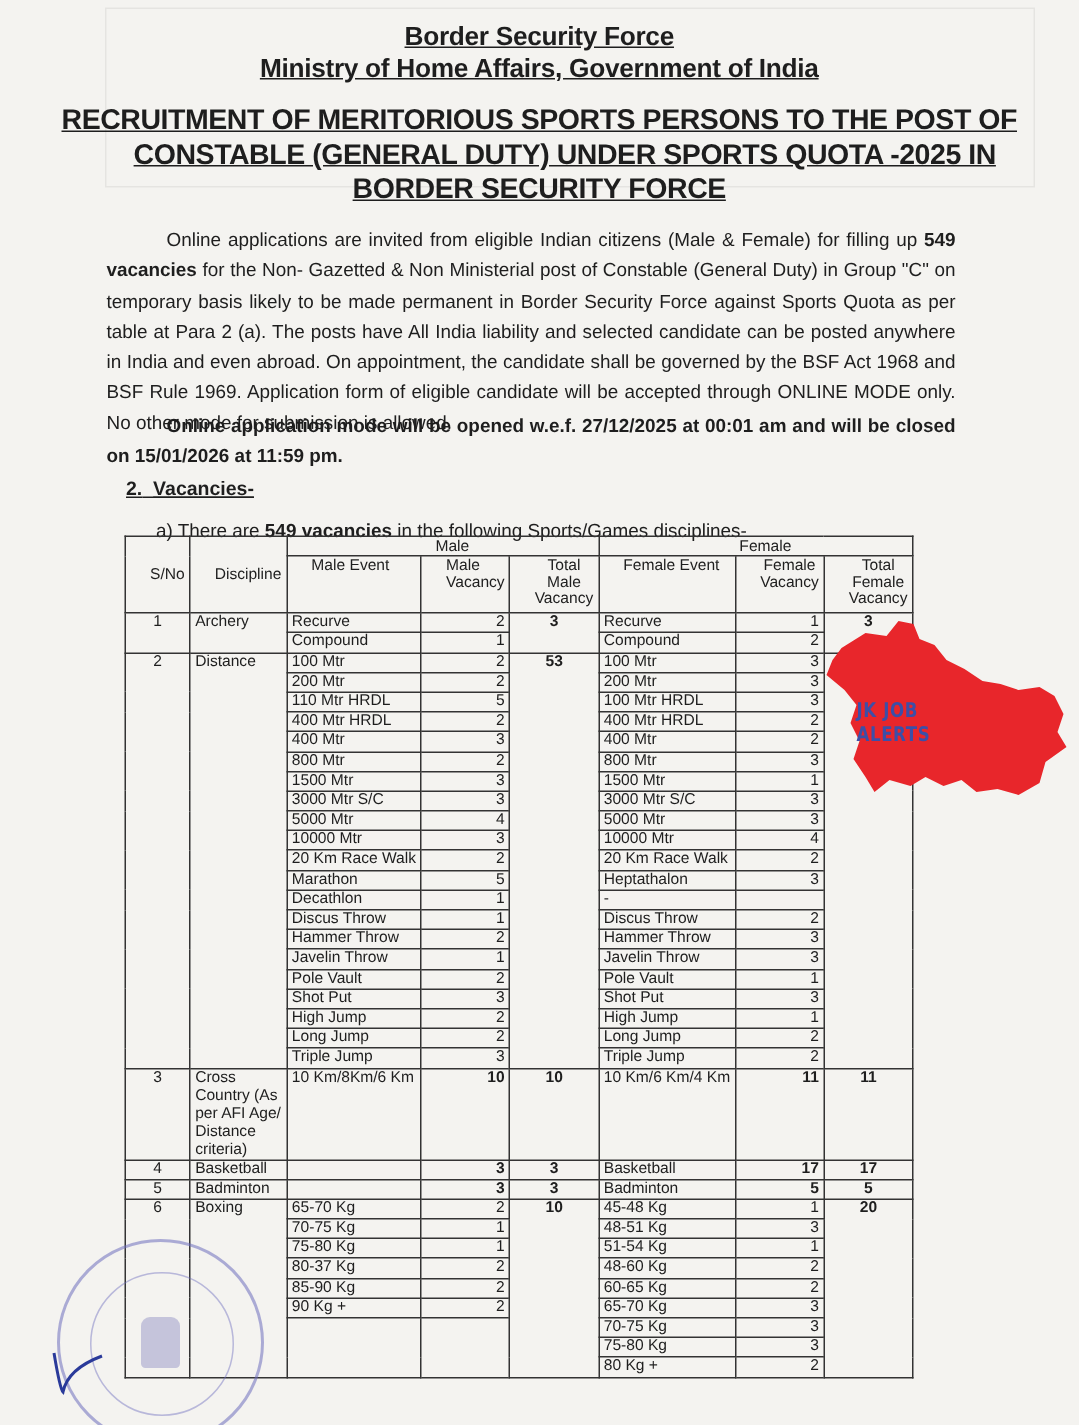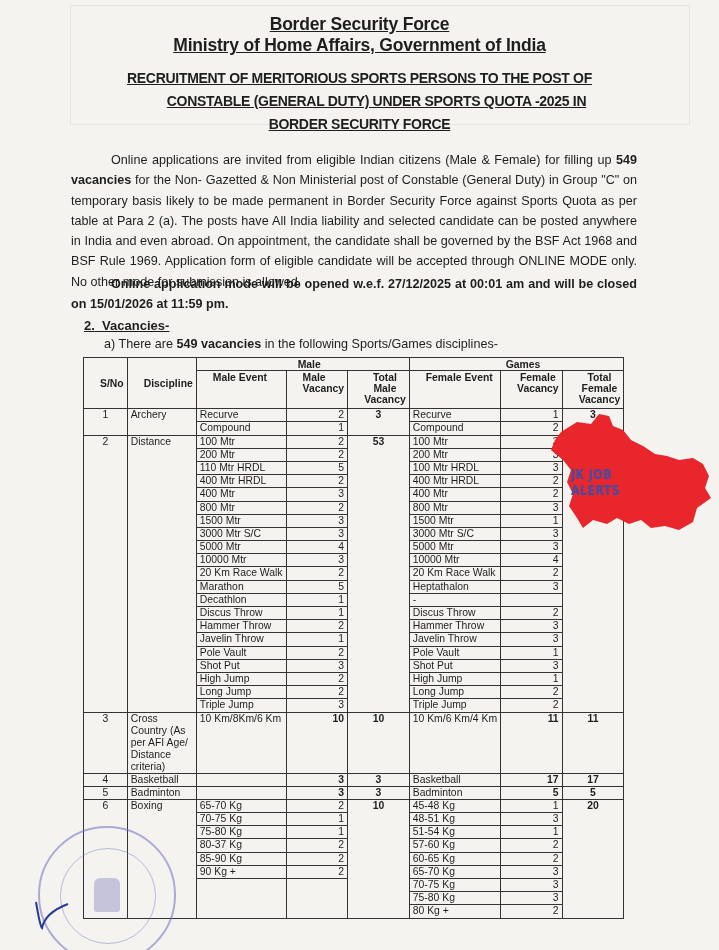--- a/index.html
+++ b/index.html
@@ -15,21 +15,21 @@
     position: absolute; left: 70px; top: 5px; width: 620px; height: 120px;
     opacity: 0.06; border: 1px solid #000;
   }
   .h1 {
     position: absolute; left: 0; width: 719px; text-align: center;
     font-weight: bold; text-decoration: underline; font-size: 17.5px;
     letter-spacing: -0.2px;
   }
   .h2 {
     position: absolute; left: 0; width: 719px; text-align: center;
-    font-weight: bold; text-decoration: underline; font-size: 14px;
+    font-weight: bold; text-decoration: underline; font-size: 19px;
     letter-spacing: -0.3px;
   }
   .para {
     position: absolute; left: 71px; width: 566px;
     font-size: 12.6px; line-height: 20.3px; text-align: justify;
   }
   .para .indent { display: inline-block; width: 40px; }
   .para b { font-weight: bold; }
   .sec {
     position: absolute; left: 84px; font-size: 13px; font-weight: bold;
@@ -38,21 +38,21 @@
   .suba { position: absolute; left: 104px; font-size: 12.6px; }
 
   table.vac {
     position: absolute; left: 83px; top: 357px;
     border-collapse: collapse; font-size: 10.4px; table-layout: fixed;
   }
   table.vac td, table.vac th {
     border: 1px solid #333; padding: 0 3px; height: 13.2px; line-height: 12px;
     vertical-align: top; white-space: nowrap; overflow: hidden;
   }
-  table.vac th { font-weight: bold; text-align: left; vertical-align: top; line-height: 11px; padding-top: 1px; padding-left: 16px; }
+  table.vac th { font-weight: normal; text-align: left; vertical-align: top; line-height: 11px; padding-top: 1px; padding-left: 16px; }
   table.vac th.c { text-align: center; }
   table.vac td.num { text-align: right; }
   table.vac td.tot { text-align: center; font-weight: bold; }
   table.vac td.sno { text-align: center; }
   table.vac td.wrap { white-space: normal; }
 
   .jk {
     position: absolute; left: 547px; top: 410px; width: 170px; height: 135px;
     pointer-events: none;
   }
@@ -87,39 +87,39 @@
   <div class="h2" style="top:70px;">RECRUITMENT OF MERITORIOUS SPORTS PERSONS TO THE POST OF</div>
   <div class="h2" style="top:93px;padding-left:34px;">CONSTABLE (GENERAL DUTY)  UNDER SPORTS QUOTA -2025 IN</div>
   <div class="h2" style="top:116px;">BORDER SECURITY FORCE</div>
 
   <div class="para" style="top:150px;"><span class="indent"></span><span>Online applications are invited from eligible Indian citizens (Male &amp; Female) for filling up </span><b>549 vacancies</b><span> for the Non- Gazetted &amp; Non Ministerial post of Constable (General Duty) in Group "C" on temporary basis likely to be made permanent in Border Security Force against Sports Quota as per table at Para 2 (a).  The posts have All India liability and selected candidate can be posted anywhere in India and even abroad.  On appointment, the candidate shall be governed by the BSF Act 1968 and BSF Rule 1969. Application form of eligible candidate will be accepted through ONLINE MODE only. No other mode for submission is allowed.</span></div>
 
   <div class="para" style="top:274px; font-weight:bold;"><span class="indent"></span><span>Online application mode will be opened w.e.f. 27/12/2025 at 00:01 am and will be closed on 15/01/2026 at 11:59 pm.</span></div>
 
   <div class="sec" style="top:318px;text-decoration:underline;"><span>2.</span>&nbsp;&nbsp;<u>Vacancies-</u></div>
 
-  <div class="suba" style="top:337px;"><span>a)  There are </span><b>549 vacancies</b><span> in the following Sports/Games disciplines-</span></div>
+  <div class="suba" style="top:347px;"><span>a)  There are </span><b>549 vacancies</b><span> in the following Sports/Games disciplines-</span></div>
 
   <table class="vac" id="vac-table">
     <colgroup>
       <col style="width:38px">
         <col style="width:87px">
         <col style="width:103px">
         <col style="width:54px">
       <col style="width:57px">
         <col style="width:116px">
         <col style="width:53px">
         <col style="width:59px">
     </colgroup>
     <thead>
       <tr>
         <th rowspan="2" class="c" style="vertical-align:middle;">S/No</th>
         <th rowspan="2" style="vertical-align:middle;">Discipline</th>
         <th colspan="3" class="c">Male</th>
-        <th colspan="3" class="c">Games</th>
+        <th colspan="3" class="c">Female</th>
       </tr>
       <tr style="height:38px;">
         <th>Male Event</th>
         <th class="wrap" style="white-space:normal;margin-left:33px;">Male Vacancy</th>
         <th class="c" style="white-space:normal;text-align:center;">Total Male Vacancy</th>
         <th>Female  Event</th>
         <th style="white-space:normal;text-align:center;">Female Vacancy</th>
         <th class="c" style="white-space:normal;">Total Female Vacancy</th>
       </tr>
     </thead>
@@ -318,21 +318,21 @@
         </tr>
         <tr>
           <td>75-80 Kg</td>
           <td class="num">1</td>
           <td>51-54 Kg</td>
           <td class="num">1</td>
         </tr>
         <tr>
           <td>80-37 Kg</td>
           <td class="num">2</td>
-          <td>57-60 Kg</td>
+          <td>48-60 Kg</td>
           <td class="num">2</td>
         </tr>
         <tr>
           <td>85-90 Kg</td>
           <td class="num">2</td>
           <td>60-65 Kg</td>
           <td class="num">2</td>
         </tr>
         <tr>
           <td>90 Kg +</td>

